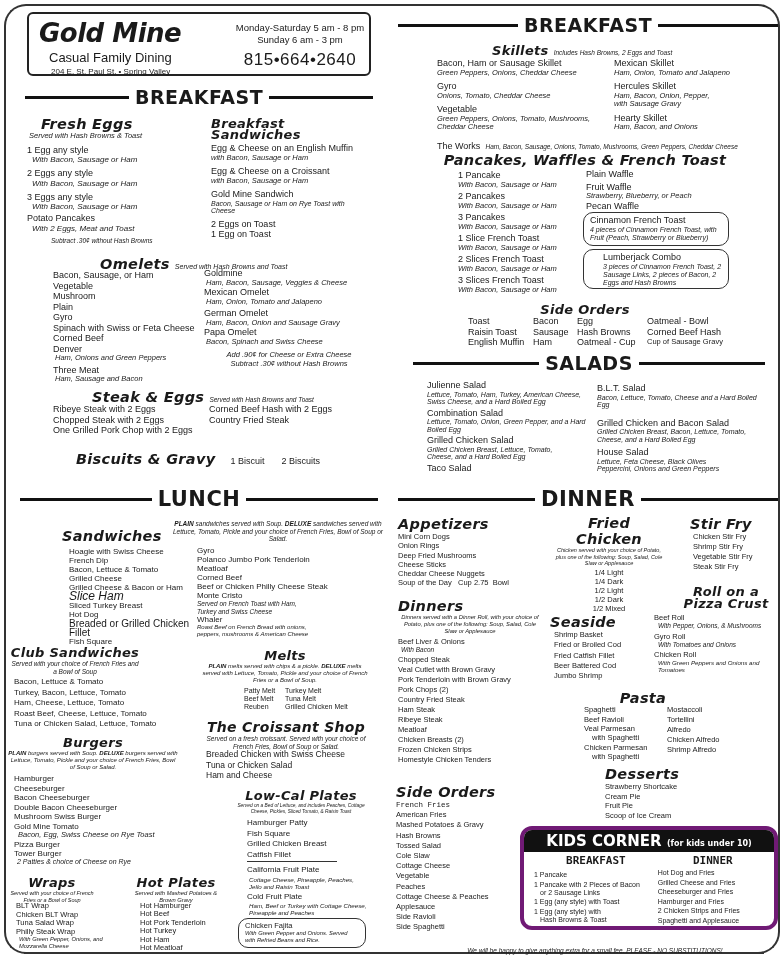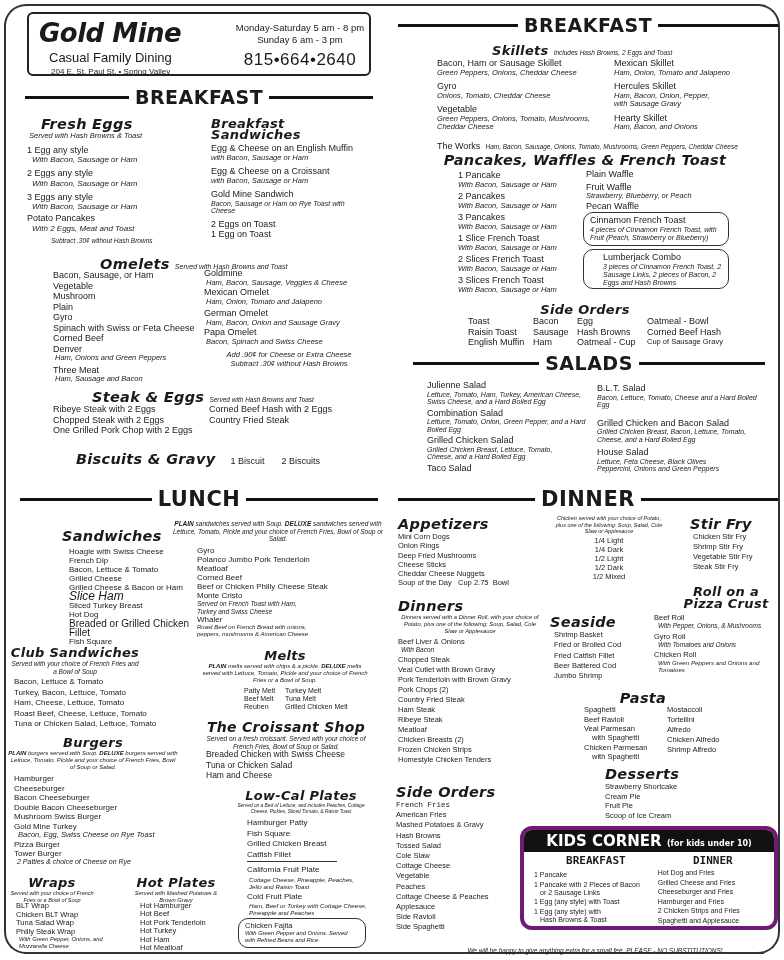--- a/index.html
+++ b/index.html
@@ -318,21 +318,21 @@
 <div class="abs center" style="left:8px; top:735px; width:170px;">
   <div class="sh">Burgers</div>
   <div class="note" style="font-size:6px; line-height:7px;"><b>PLAIN</b><span> burgers served with Soup.</span> <b>DELUXE</b><span> burgers served with Lettuce, Tomato, Pickle and your choice of French Fries, Bowl of Soup or Salad.</span></div>
 </div>
 <div class="abs" style="left:14px; top:774px; width:180px;">
   <div class="it" style="font-size:8px; line-height:9.5px;">Hamburger</div>
   <div class="it" style="font-size:8px; line-height:9.5px;">Cheeseburger</div>
   <div class="it" style="font-size:8px; line-height:9.5px;">Bacon Cheeseburger</div>
   <div class="it" style="font-size:8px; line-height:9.5px;">Double Bacon Cheeseburger</div>
   <div class="it" style="font-size:8px; line-height:9.5px;">Mushroom Swiss Burger</div>
-  <div class="it" style="font-size:8px; line-height:9.5px;">Gold Mine Turkey</div>
+  <div class="it" style="font-size:8px; line-height:9.5px;">Gold Mine Tomato</div>
   <div class="sub0" style="padding-left:4px;">Bacon, Egg, Swiss Cheese on Rye Toast</div>
   <div class="it" style="font-size:8px; line-height:9.5px;">Pizza Burger</div>
   <div class="it" style="font-size:8px; line-height:9px;">Tower Burger</div>
   <div class="sub0" style="padding-left:3px; font-size:7px;">2 Patties &amp; choice of Cheese on Rye</div>
 </div>
 
 <div class="abs center" style="left:198px; top:719px; width:176px;">
   <div class="sh" style="font-size:14px;">The Croissant Shop</div>
   <div class="note" style="font-size:6.5px; line-height:7.5px;">Served on a fresh croissant.  Served with your choice of French Fries, Bowl of Soup or Salad.</div>
 </div>
@@ -397,20 +397,21 @@
   <div class="sh lg">Appetizers</div>
   <div class="it" style="font-size:7.5px; line-height:9.3px;">Mini Corn Dogs</div>
   <div class="it" style="font-size:7.5px; line-height:9.3px;">Onion Rings</div>
   <div class="it" style="font-size:7.5px; line-height:9.3px;">Deep Fried Mushrooms</div>
   <div class="it" style="font-size:7.5px; line-height:9.3px;">Cheese Sticks</div>
   <div class="it" style="font-size:7.5px; line-height:9.3px;">Cheddar Cheese Nuggets</div>
   <div class="it" style="font-size:7.5px; line-height:9.3px; white-space:pre;">Soup of the Day   Cup 2.75  Bowl</div>
 </div>
 
 <div class="abs center" style="left:553px; top:515px; width:112px;">
+  <div class="sh lg">Fried Chicken</div>
   <div class="note" style="font-size:5.5px; line-height:6.5px;">Chicken served with your choice of Potato, plus one of the following: Soup, Salad, Cole Slaw or Applesauce</div>
   <div class="it" style="font-size:7.5px; line-height:9px; margin-top:1px;">1/4 Light</div>
   <div class="it" style="font-size:7.5px; line-height:9px;">1/4 Dark</div>
   <div class="it" style="font-size:7.5px; line-height:9px;">1/2 Light</div>
   <div class="it" style="font-size:7.5px; line-height:9px;">1/2 Dark</div>
   <div class="it" style="font-size:7.5px; line-height:9px;">1/2 Mixed</div>
 </div>
 
 <div class="abs" style="left:690px; top:516px; width:90px;">
   <div class="sh lg">Stir Fry</div>

